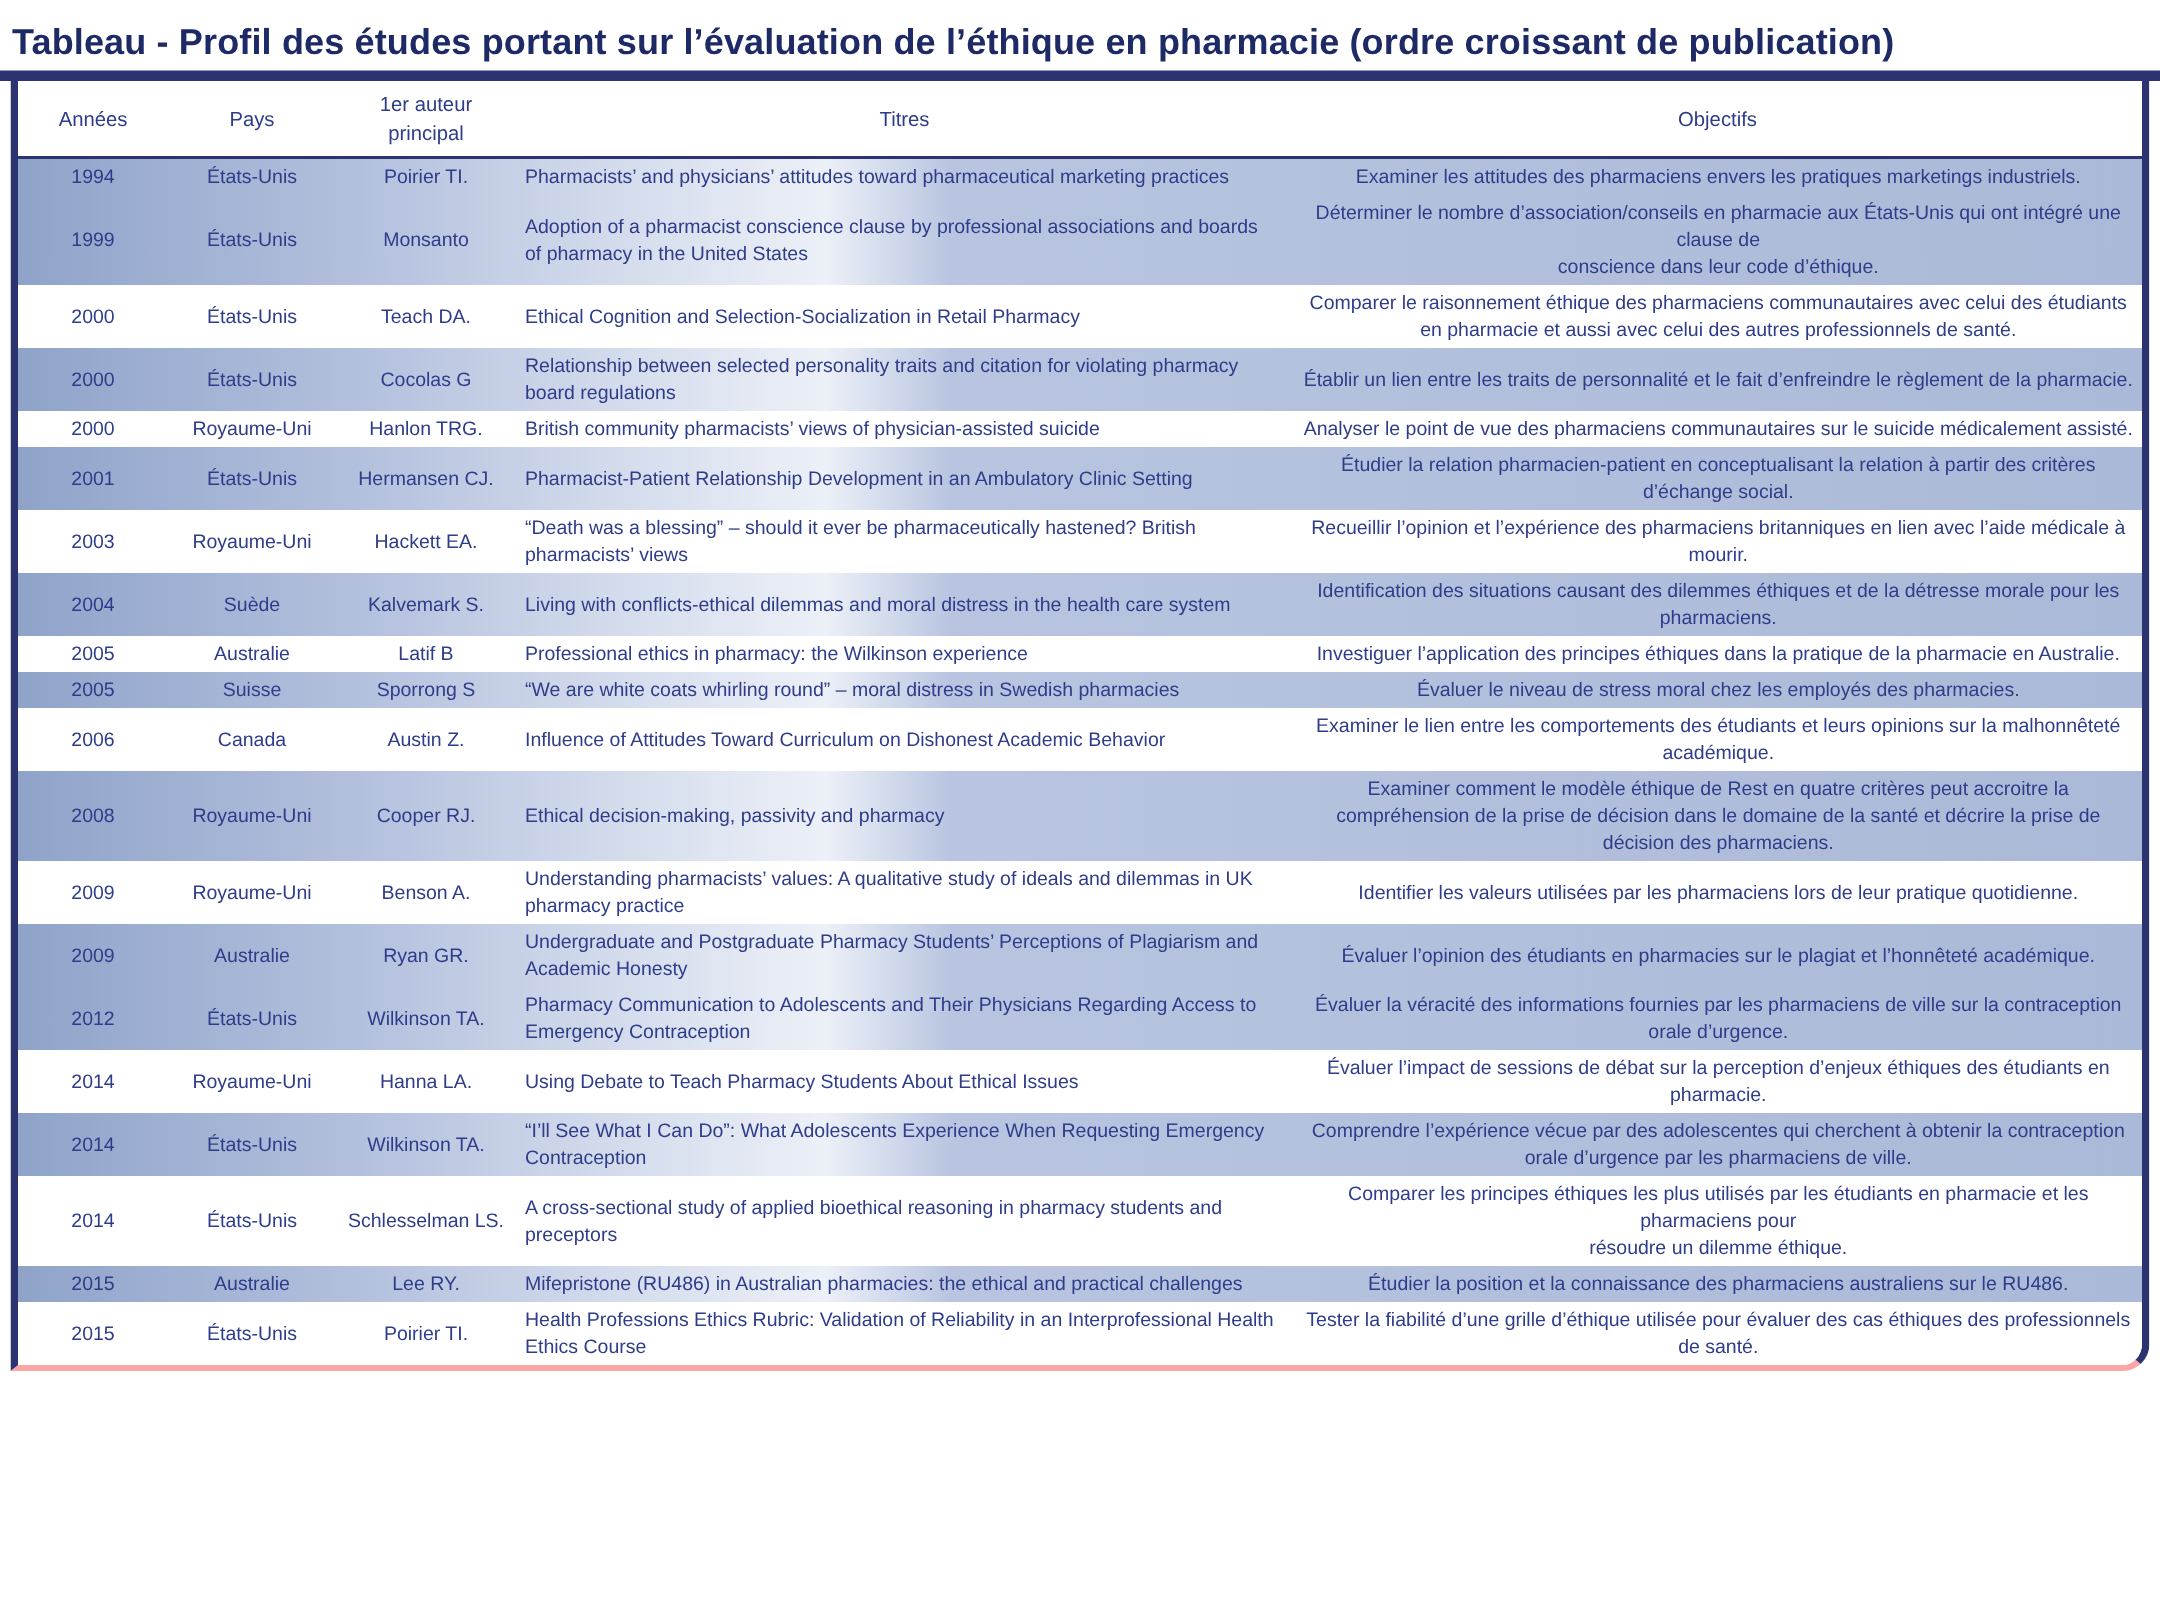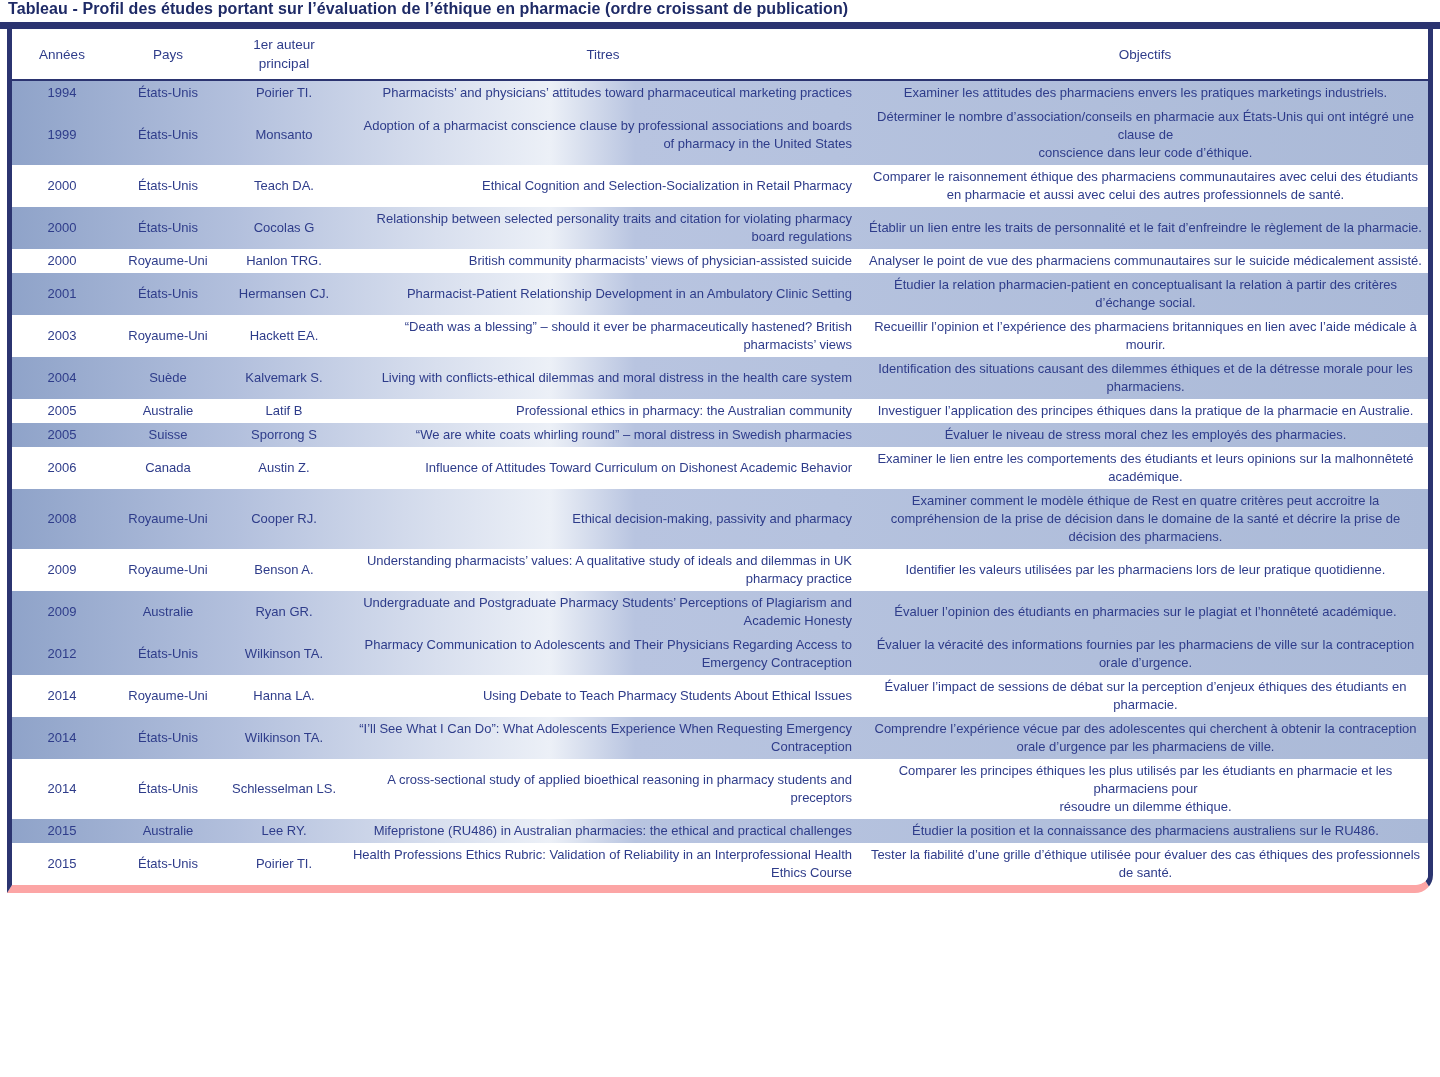--- a/index.html
+++ b/index.html
@@ -10,36 +10,36 @@
   }
   .page {
     width: 1440px;
     height: 1077px;
     box-sizing: border-box;
     background: #ffffff;
     overflow: hidden;
   }
   .doc-title {
     color: #1e2a66;
-    font-size: 16px;
+    font-size: 24px;
     font-weight: bold;
-    padding: 0 4px 4px 8px;
+    padding: 15px 4px 4px 8px;
     letter-spacing: 0.1px;
     white-space: nowrap;
   }
   .title-rule {
     height: 7px;
     background: #2b3470;
     width: 100%;
   }
   .table-wrap {
     margin: 0 7px 0 7px;
     border-left: 5px solid #2b3470;
     border-right: 5px solid #2b3470;
-    border-bottom: 8px solid #fca5a5;
+    border-bottom: 4px solid #fca5a5;
     border-bottom-right-radius: 18px;
     overflow: hidden;
     background: #ffffff;
   }
   table.profile {
     width: 100%;
     border-collapse: collapse;
     table-layout: fixed;
     color: #2e3c8a;
     font-size: 13px;
@@ -62,21 +62,21 @@
   }
   thead th.h-author { padding-left: 10px; padding-right: 10px; }
   tbody td {
     padding: 3px 6px;
     vertical-align: middle;
   }
   td.cell-year, td.cell-country, td.cell-author {
     text-align: center;
   }
   td.cell-title {
-    text-align: right;
+    text-align: left;
     padding-right: 10px;
   }
   td.cell-objective {
     text-align: center;
     white-space: pre-line;
     padding-left: 7px;
   }
   tr.stripe-blue {
     background: linear-gradient(90deg,
       #8fa3c9 0%, #b3c0dd 16%, #d8dfee 30%, #ecf0f7 38%,
@@ -168,21 +168,21 @@
             <td class="cell-year">2004</td>
             <td class="cell-country">Suède</td>
             <td class="cell-author">Kalvemark S.</td>
             <td class="cell-title">Living with conflicts-ethical dilemmas and moral distress in the health care system</td>
             <td class="cell-objective">Identification des situations causant des dilemmes éthiques et de la détresse morale pour les pharmaciens.</td>
           </tr>
           <tr class="stripe-white">
             <td class="cell-year">2005</td>
             <td class="cell-country">Australie</td>
             <td class="cell-author">Latif B</td>
-            <td class="cell-title">Professional ethics in pharmacy: the Australian community</td>
+            <td class="cell-title">Professional ethics in pharmacy: the Wilkinson experience</td>
             <td class="cell-objective">Investiguer l’application des principes éthiques dans la pratique de la pharmacie en Australie.</td>
           </tr>
           <tr class="stripe-blue">
             <td class="cell-year">2005</td>
             <td class="cell-country">Suisse</td>
             <td class="cell-author">Sporrong S</td>
             <td class="cell-title">“We are white coats whirling round” – moral distress in Swedish pharmacies</td>
             <td class="cell-objective">Évaluer le niveau de stress moral chez les employés des pharmacies.</td>
           </tr>
           <tr class="stripe-white">

